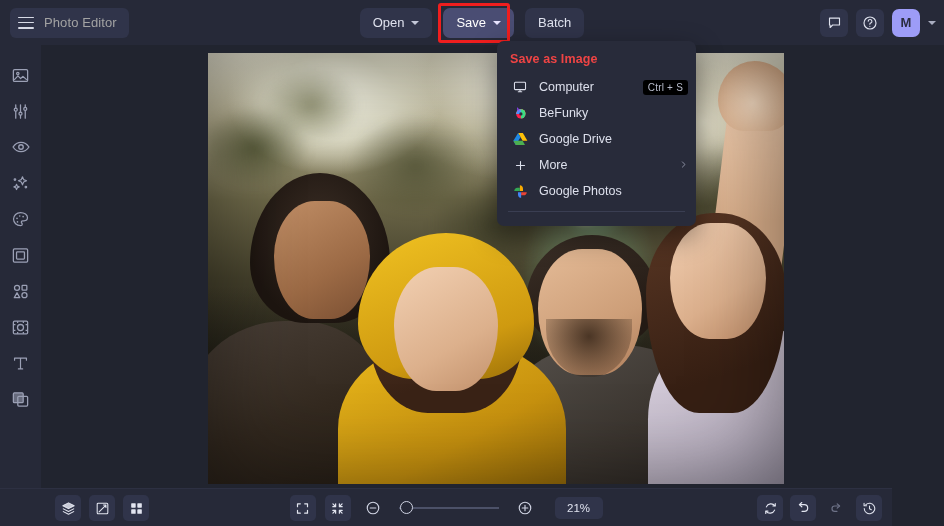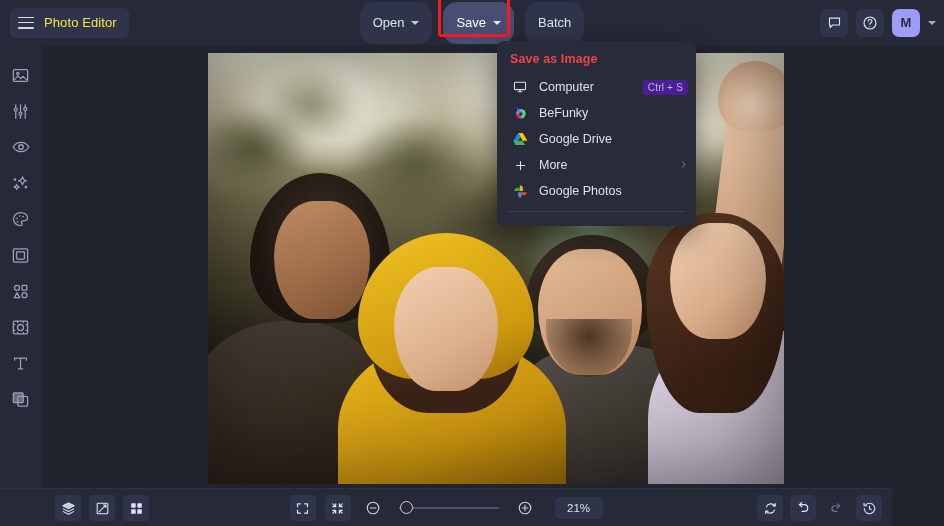--- a/index.html
+++ b/index.html
@@ -21,30 +21,30 @@
   }
   .brand {
     display: flex; align-items: center; gap: 10px;
     margin-left: 10px; padding: 6px 12px 6px 8px;
     border-radius: 6px; background: #30344a;
     height: 30px;
     cursor: pointer;
   }
   .hamburger { width: 16px; height: 12px; display: flex; flex-direction: column; justify-content: space-between; }
   .hamburger i { display: block; height: 1.6px; background: #d7dae6; border-radius: 1px; }
-  .brand-label { color: #fde047; font-size: 13px; letter-spacing: .1px; }
+  .brand-label { color: #a3a3a3; font-size: 13px; letter-spacing: .1px; }
 
   .center-tools {
     position: absolute; left: 0; right: 0; top: 0; height: 45px;
     display: flex; align-items: center; justify-content: center; gap: 11px;
     pointer-events: none;
   }
   .center-tools > * { pointer-events: auto; }
   .tbtn {
-    height: 42px; border-radius: 14px; background: #30344a;
+    height: 30px; border-radius: 7px; background: #30344a;
     display: flex; align-items: center; gap: 7px;
     padding: 0 13px; color: #dfe2ee; font-size: 13px; cursor: pointer;
     border: none;
     font-family: "Liberation Sans", sans-serif;
   }
   .tbtn.active { background: #4a4d73; color: #ffffff; }
   .caret { width: 0; height: 0; border-left: 4px solid transparent; border-right: 4px solid transparent; border-top: 4.5px solid #c3c7d8; display:inline-block; margin-top:1px;}
   .tbtn.active .caret { border-top-color: #e7e3ff; }
 
   .save-wrap { position: relative; }
@@ -183,21 +183,21 @@
   .menu-item {
     display: flex; align-items: center;
     height: 26px; padding: 0 8px 0 13px;
     color: #dde0ec; font-size: 12.5px; cursor: pointer;
     position: relative;
   }
   .mi-icon { width: 20px; display: flex; align-items: center; justify-content: center; margin-right: 9px; flex: 0 0 20px;}
   .mi-label { flex: 1; white-space: nowrap; }
   .mi-label.strong { font-weight: bold; color: #ffffff; }
   .kbd {
-    background: #4c1d95; color: #b9bdcd; font-size: 10px;
+    background: #000000; color: #b9bdcd; font-size: 10px;
     padding: 2px 5px; border-radius: 3px; letter-spacing: .2px;
     font-family: "Liberation Sans", sans-serif;
   }
   .mi-chevron { color:#9ea2b5; font-size:11px; margin-left:6px; }
   .menu-divider { height: 1px; background: #3a3e52; margin: 7px 11px 6px; }
 
   
   .footer {
     position: absolute; left: 0; bottom: 0; width: 892px; height: 38px;
     background: #262938; border-top: 1px solid #2d3042;

